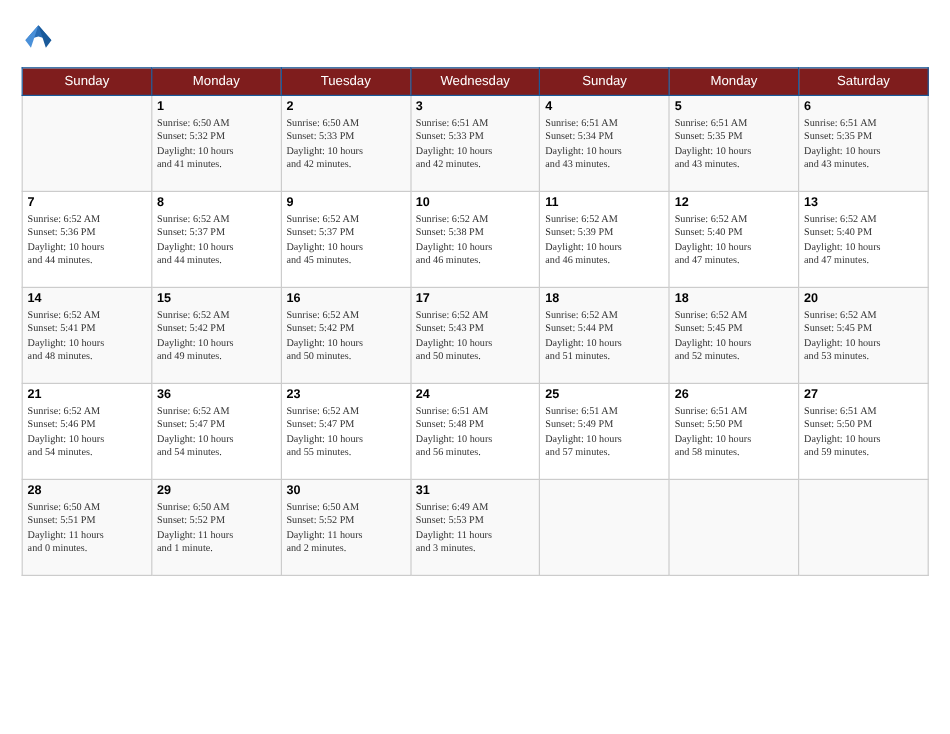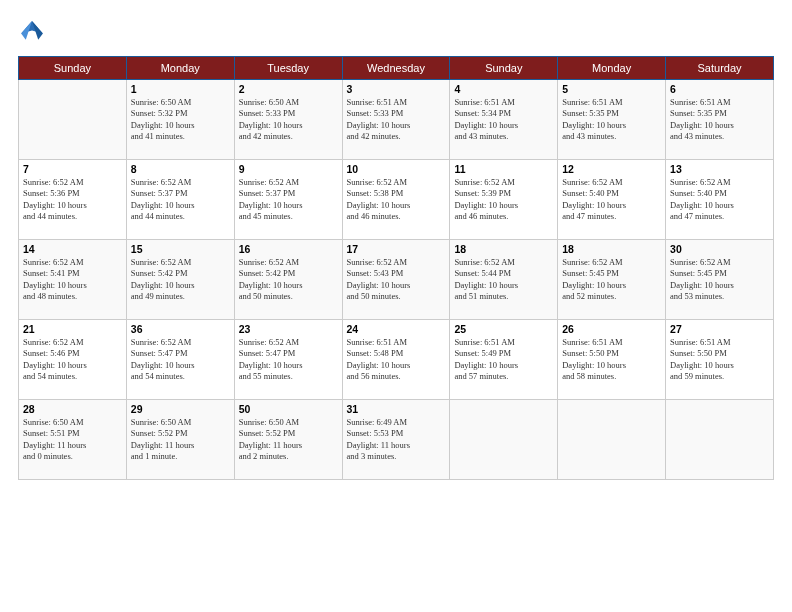--- a/index.html
+++ b/index.html
@@ -270,21 +270,21 @@
 and 51 minutes.</div>
           </td>
           <td>
             <span class="day-num">18</span>
             <div class="day-info" style="white-space: pre-line;">Sunrise: 6:52 AM
 Sunset: 5:45 PM
 Daylight: 10 hours
 and 52 minutes.</div>
           </td>
           <td>
-            <span class="day-num">30</span>
+            <span class="day-num">20</span>
             <div class="day-info" style="white-space: pre-line;">Sunrise: 6:52 AM
 Sunset: 5:45 PM
 Daylight: 10 hours
 and 53 minutes.</div>
           </td>
         </tr>
         <tr>
           <td>
             <span class="day-num">21</span>
             <div class="day-info" style="white-space: pre-line;">Sunrise: 6:52 AM
@@ -344,21 +344,21 @@
 and 0 minutes.</div>
           </td>
           <td>
             <span class="day-num">29</span>
             <div class="day-info" style="white-space: pre-line;">Sunrise: 6:50 AM
 Sunset: 5:52 PM
 Daylight: 11 hours
 and 1 minute.</div>
           </td>
           <td>
-            <span class="day-num">50</span>
+            <span class="day-num">30</span>
             <div class="day-info" style="white-space: pre-line;">Sunrise: 6:50 AM
 Sunset: 5:52 PM
 Daylight: 11 hours
 and 2 minutes.</div>
           </td>
           <td>
             <span class="day-num">31</span>
             <div class="day-info" style="white-space: pre-line;">Sunrise: 6:49 AM
 Sunset: 5:53 PM
 Daylight: 11 hours

